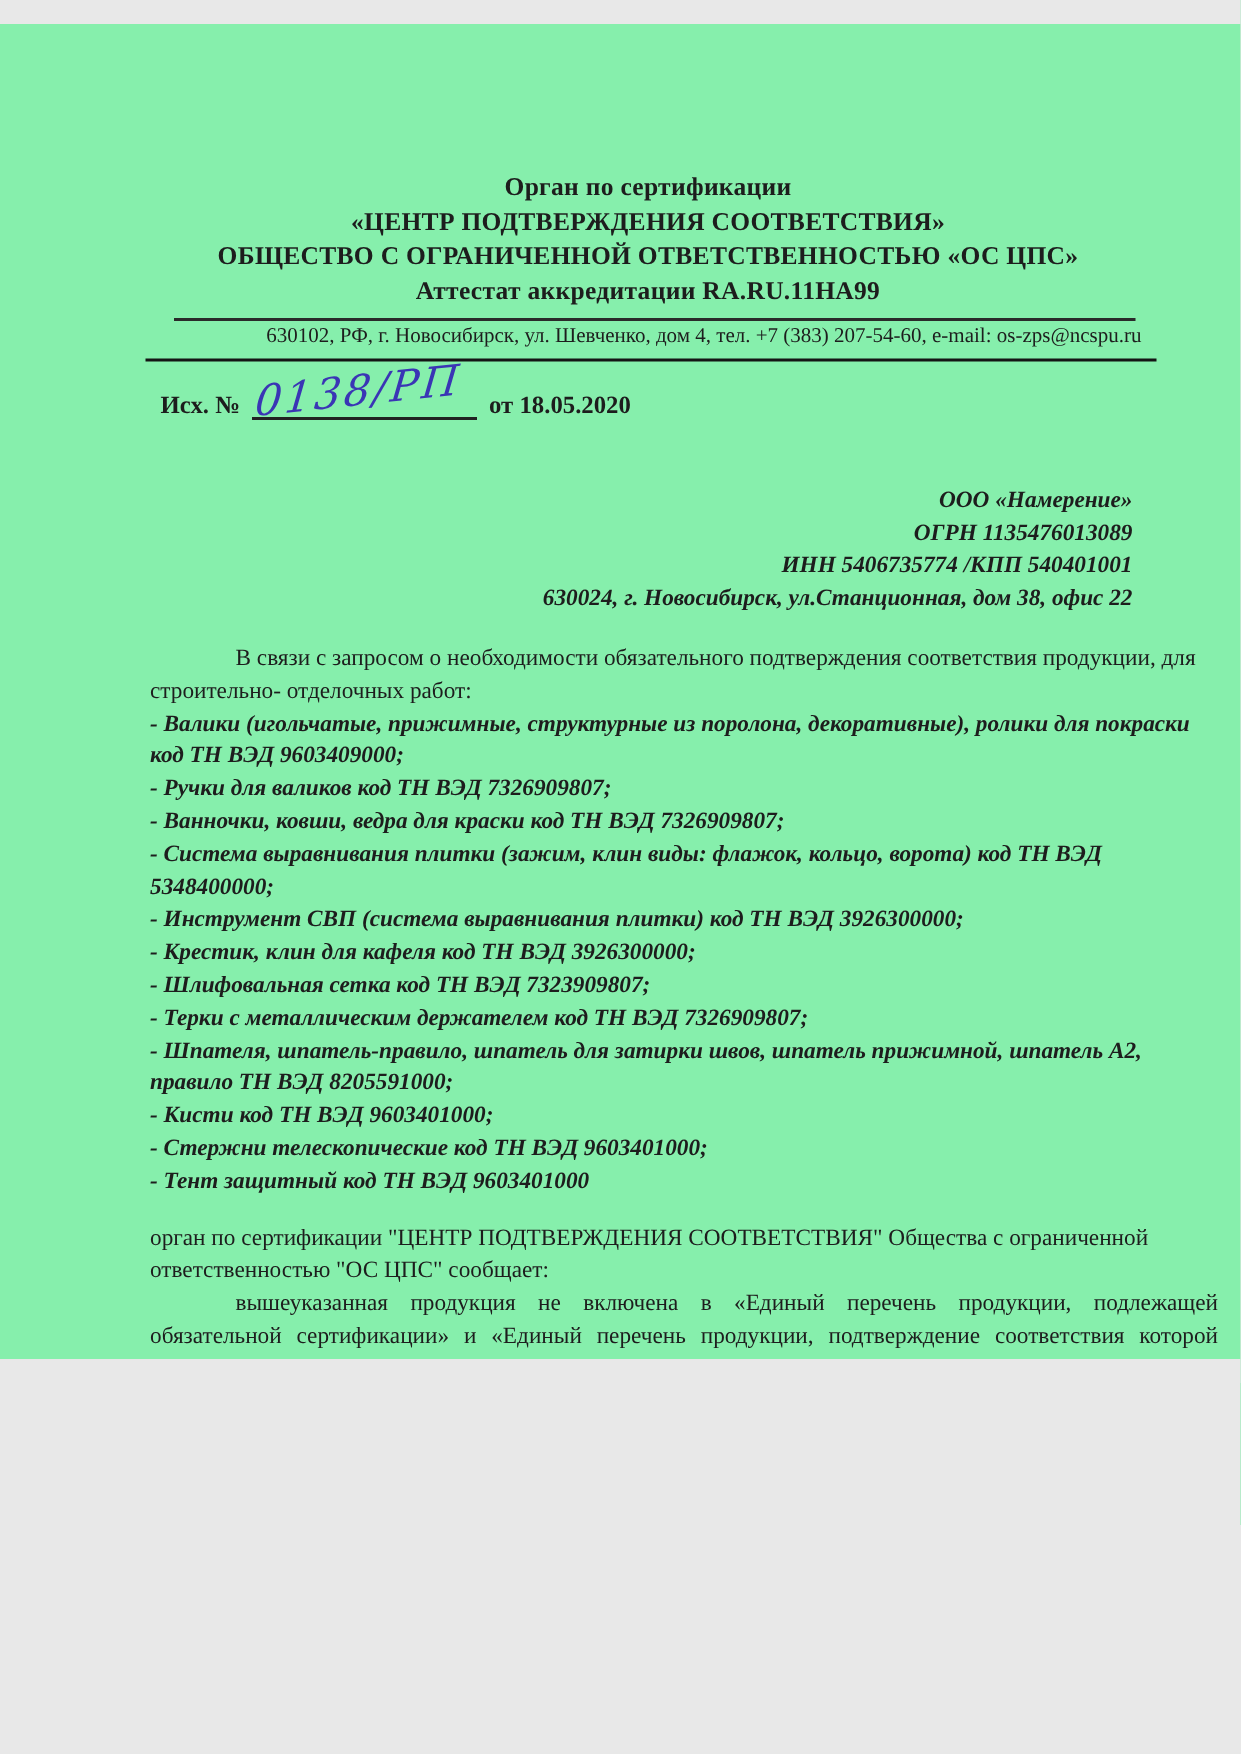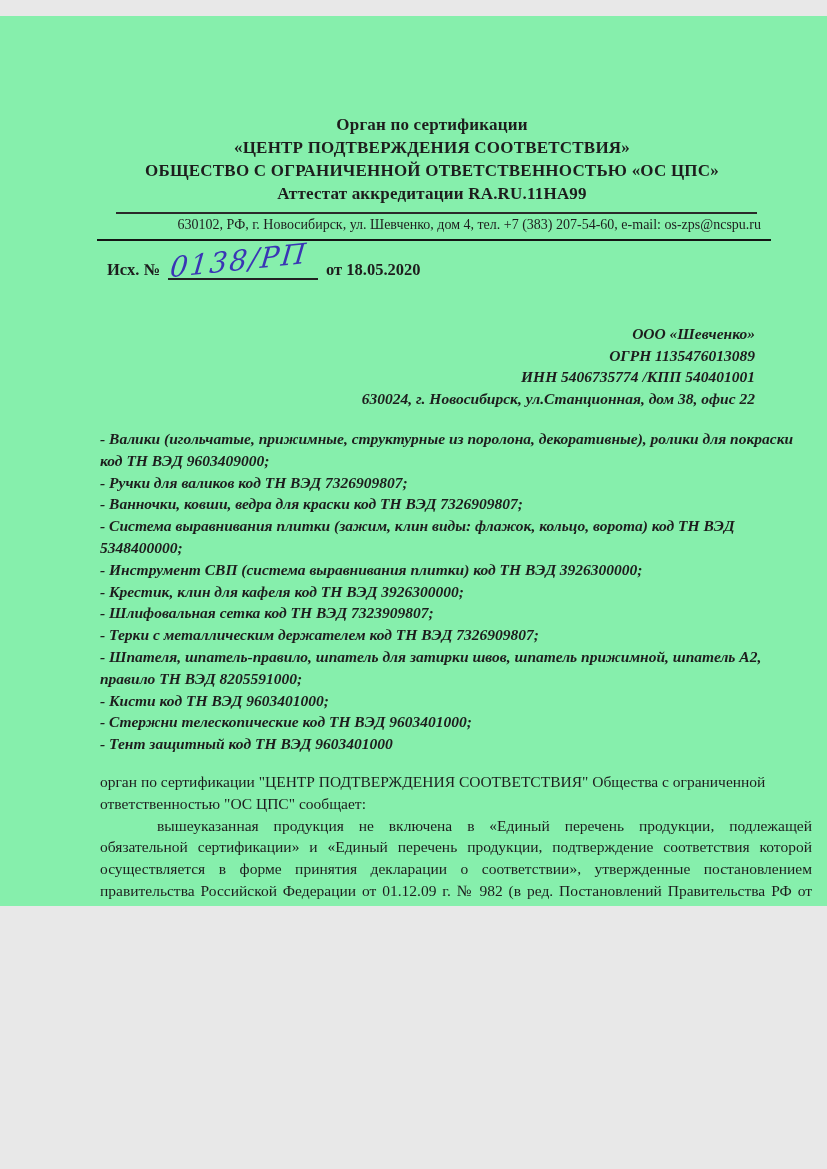--- a/index.html
+++ b/index.html
@@ -60,27 +60,28 @@
 
   <div class="rule-top"></div>
   <div class="letterhead-address">630102, РФ, г. Новосибирск, ул. Шевченко, дом 4, тел. +7 (383) 207-54-60,  e-mail: os-zps@ncspu.ru</div>
   <div class="rule-bottom"></div>
 
   <div class="outgoing">
     <span>Исх. №</span><span class="underline-slot"><span class="handwritten-number">0138/РП</span></span><span>от 18.05.2020</span>
   </div>
 
   <div class="addressee">
-    <div>ООО «Шевченко»</div>
+    <div>ООО «Намерение»</div>
     <div>ОГРН 1135476013089</div>
     <div>ИНН 5406735774 /КПП 540401001</div>
     <div>630024, г. Новосибирск, ул.Станционная, дом 38, офис 22</div>
   </div>
 
   <div class="body-block">
+    <p class="intro">В связи с запросом о необходимости обязательного подтверждения соответствия продукции, для строительно- отделочных работ:</p>
     <div class="products">
       <div>- Валики (игольчатые, прижимные, структурные из поролона, декоративные), ролики для покраски код ТН ВЭД 9603409000;</div>
       <div>- Ручки для валиков код ТН ВЭД 7326909807;</div>
       <div>- Ванночки, ковши, ведра для краски код ТН ВЭД 7326909807;</div>
       <div>- Система выравнивания плитки (зажим, клин виды: флажок, кольцо, ворота) код ТН ВЭД 5348400000;</div>
       <div>- Инструмент СВП (система выравнивания плитки) код ТН ВЭД 3926300000;</div>
       <div>- Крестик, клин для кафеля код ТН ВЭД 3926300000;</div>
       <div>- Шлифовальная сетка код ТН ВЭД 7323909807;</div>
       <div>- Терки с металлическим держателем код ТН ВЭД 7326909807;</div>
       <div>- Шпателя, шпатель-правило, шпатель для затирки швов, шпатель прижимной, шпатель А2, правило ТН ВЭД 8205591000;</div>

